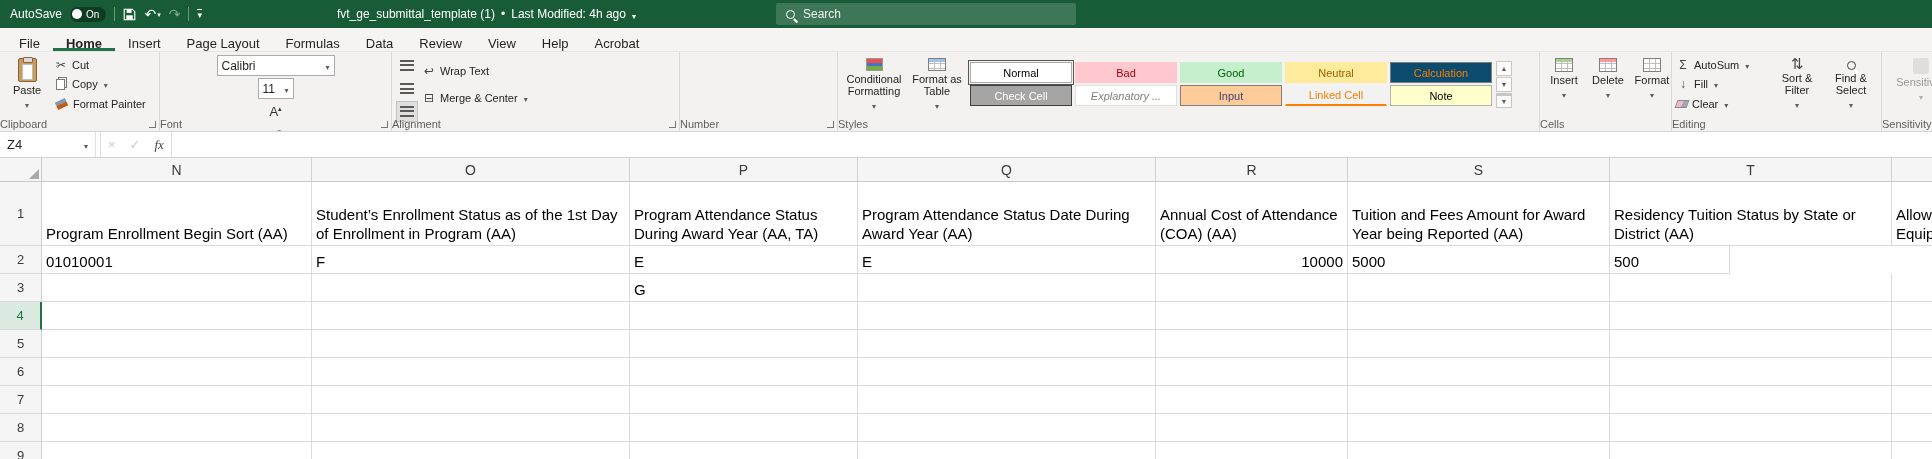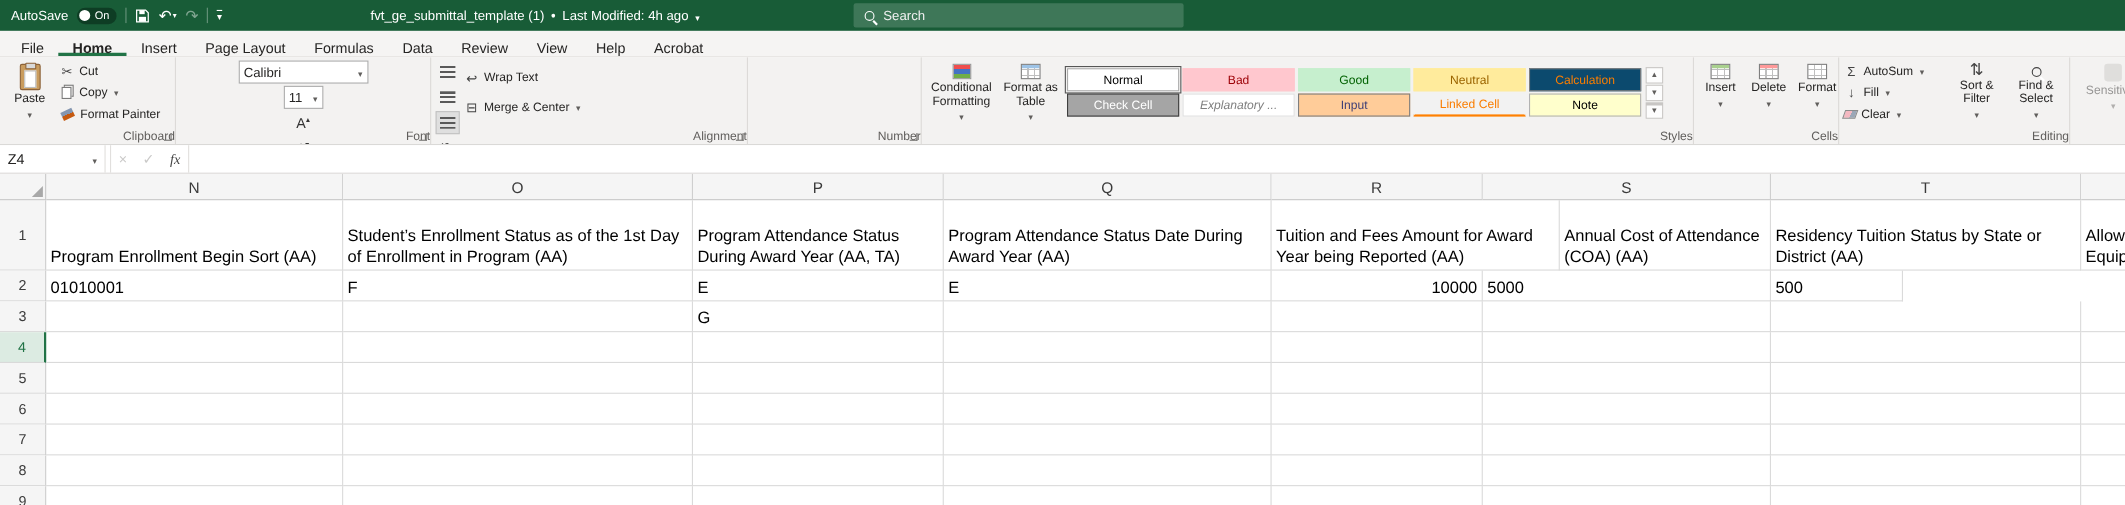--- a/index.html
+++ b/index.html
@@ -24,21 +24,21 @@
   .mag::after { content:""; position:absolute; left:7px; top:7px; width:5px; height:1.5px; background:#fff; transform:rotate(45deg); transform-origin:left center; }
 
   
   .tabrow { height:24px; background:#F5F4F3; display:flex; align-items:flex-end; padding-left:6px; border-bottom:1px solid #E7E5E3; }
   .tab { display:flex; align-items:center; padding:0 13px; font-size:13px; color:#252423; cursor:default; }
   .tab.active { font-weight:700; box-shadow:inset 0 -3px 0 #217346; }
 
   
   .ribbon { height:80px; background:#F3F2F1; border-bottom:1px solid #D8D6D4; display:flex; overflow:hidden; }
   .rgroup { position:relative; border-right:1px solid #DCDAD8; padding:3px 4px 16px 4px; flex:none; }
-  .rg-label { position:absolute; bottom:1px; left:0; right:0; text-align:right; font-size:11px; color:#605E5C; white-space:nowrap; overflow:hidden; }
+  .rg-label { position:absolute; bottom:1px; left:0; right:0; text-align:left; font-size:11px; color:#605E5C; white-space:nowrap; overflow:hidden; }
   .launcher { position:absolute; right:3px; bottom:3px; width:7px; height:7px; border-right:1.5px solid #767472; border-bottom:1.5px solid #767472; }
   .rg-content { display:flex; height:58px; gap:4px; }
   .rg-content.col { flex-direction:column; justify-content:space-between; gap:2px; }
   .rrow { display:flex; align-items:center; gap:2px;flex-direction:column; }
   .col { display:flex; flex-direction:column; justify-content:space-between; gap:2px; }
 
   .bigbtn { display:flex; flex-direction:column; align-items:center; padding-top:3px; gap:2px; font-size:11px; line-height:12px; text-align:center; color:#252423; flex:none; }
   .bigbtn .dd::after { margin-left:0; }
   .smallcol { display:flex; flex-direction:column; justify-content:space-between; }
   .smallbtn { display:flex; align-items:center; gap:4px; font-size:11px; height:19px; white-space:nowrap; color:#252423; }
@@ -439,22 +439,22 @@
         <div class="col-h" style="width: 120px;">U</div>
       </div>
   </div>
   <div>
       <div class="s-row" style="height: 64px;">
         <div class="row-h">1</div>
         <div class="s-cell" style="width: 270px;">Program Enrollment Begin Sort (AA)</div>
         <div class="s-cell" style="width: 318px;">Student’s Enrollment Status as of the 1st Day of Enrollment in Program (AA)</div>
         <div class="s-cell" style="width: 228px;">Program Attendance Status During Award Year (AA, TA)</div>
         <div class="s-cell" style="width: 298px;">Program Attendance Status Date During Award Year (AA)</div>
+        <div class="s-cell" style="width: 192px;">Annual Cost of Attendance (COA) (AA)</div>
         <div class="s-cell" style="width: 262px;">Tuition and Fees Amount for Award Year being Reported (AA)</div>
-        <div class="s-cell" style="width: 192px;">Annual Cost of Attendance (COA) (AA)</div>
         <div class="s-cell" style="width: 282px;">Residency Tuition Status by State or District (AA)</div>
         <div class="s-cell" style="width: 120px;">Allow
 Equip</div>
       </div>
       <div class="s-row" style="height: 28px;">
         <div class="row-h">2</div>
         <div class="s-cell" style="width: 270px;">01010001</div>
         <div class="s-cell" style="width: 318px;">F</div>
         <div class="s-cell" style="width: 228px;">E</div>
         <div class="s-cell" style="width: 298px;">E</div>

